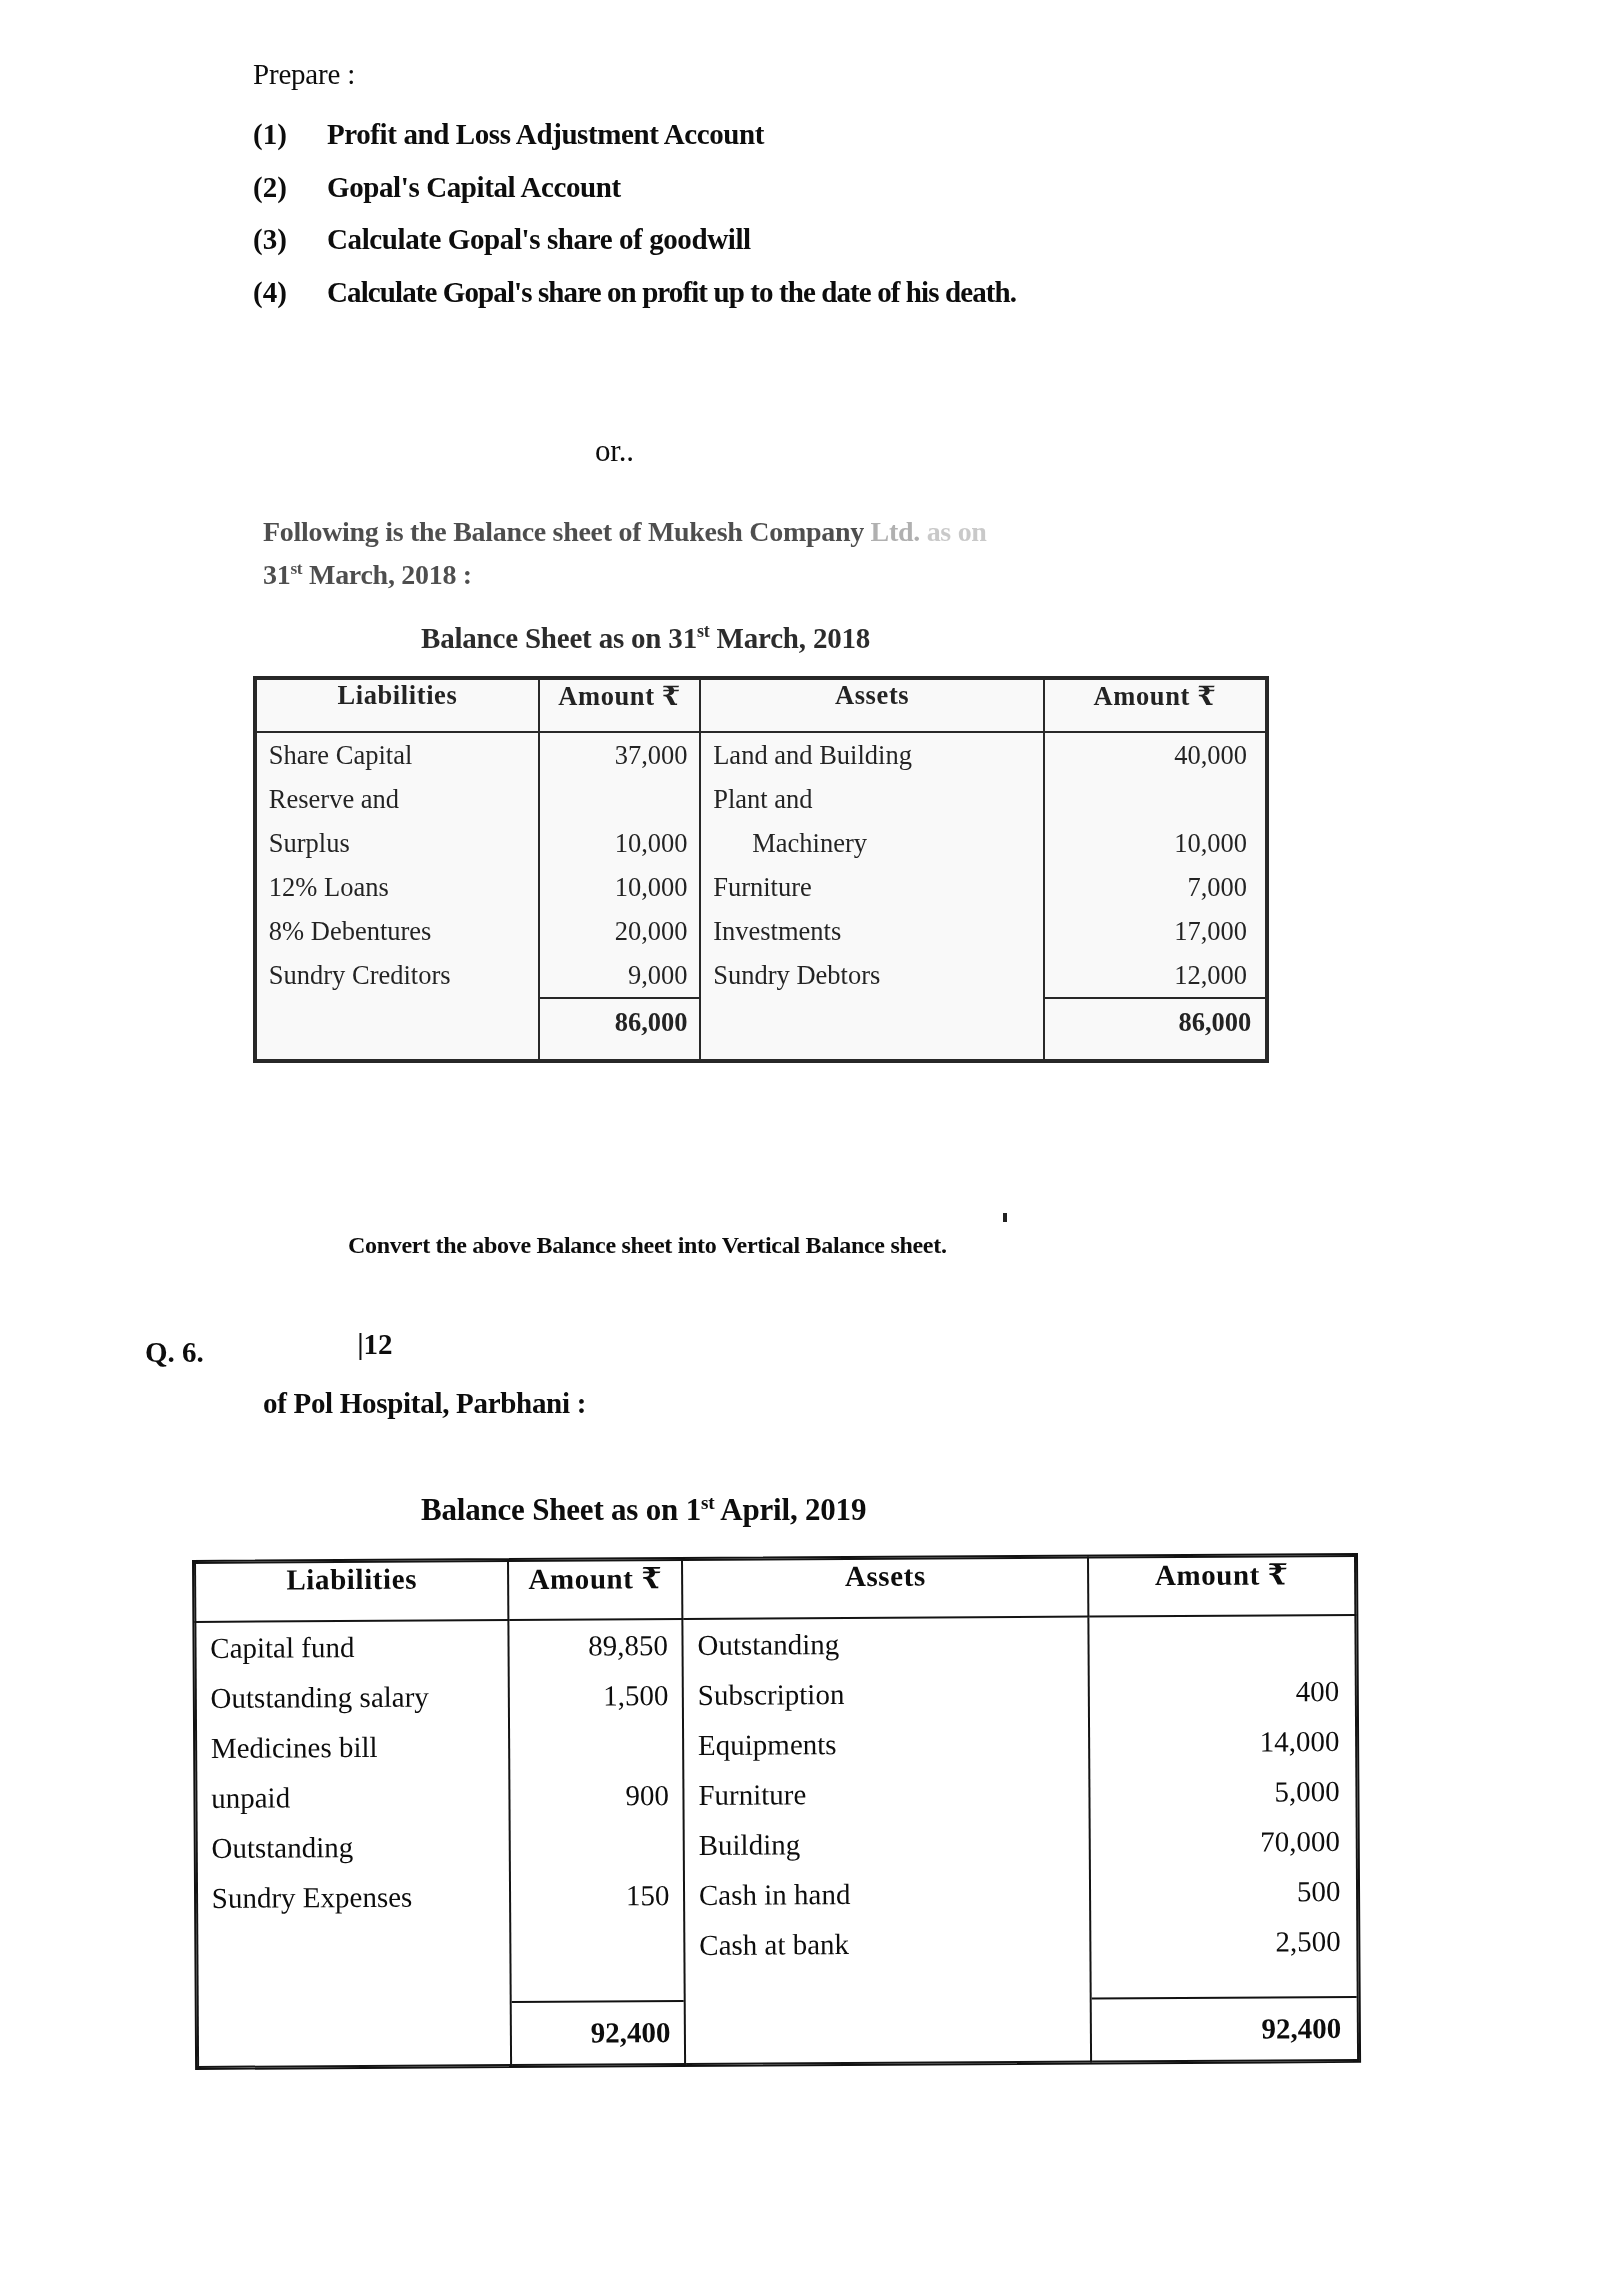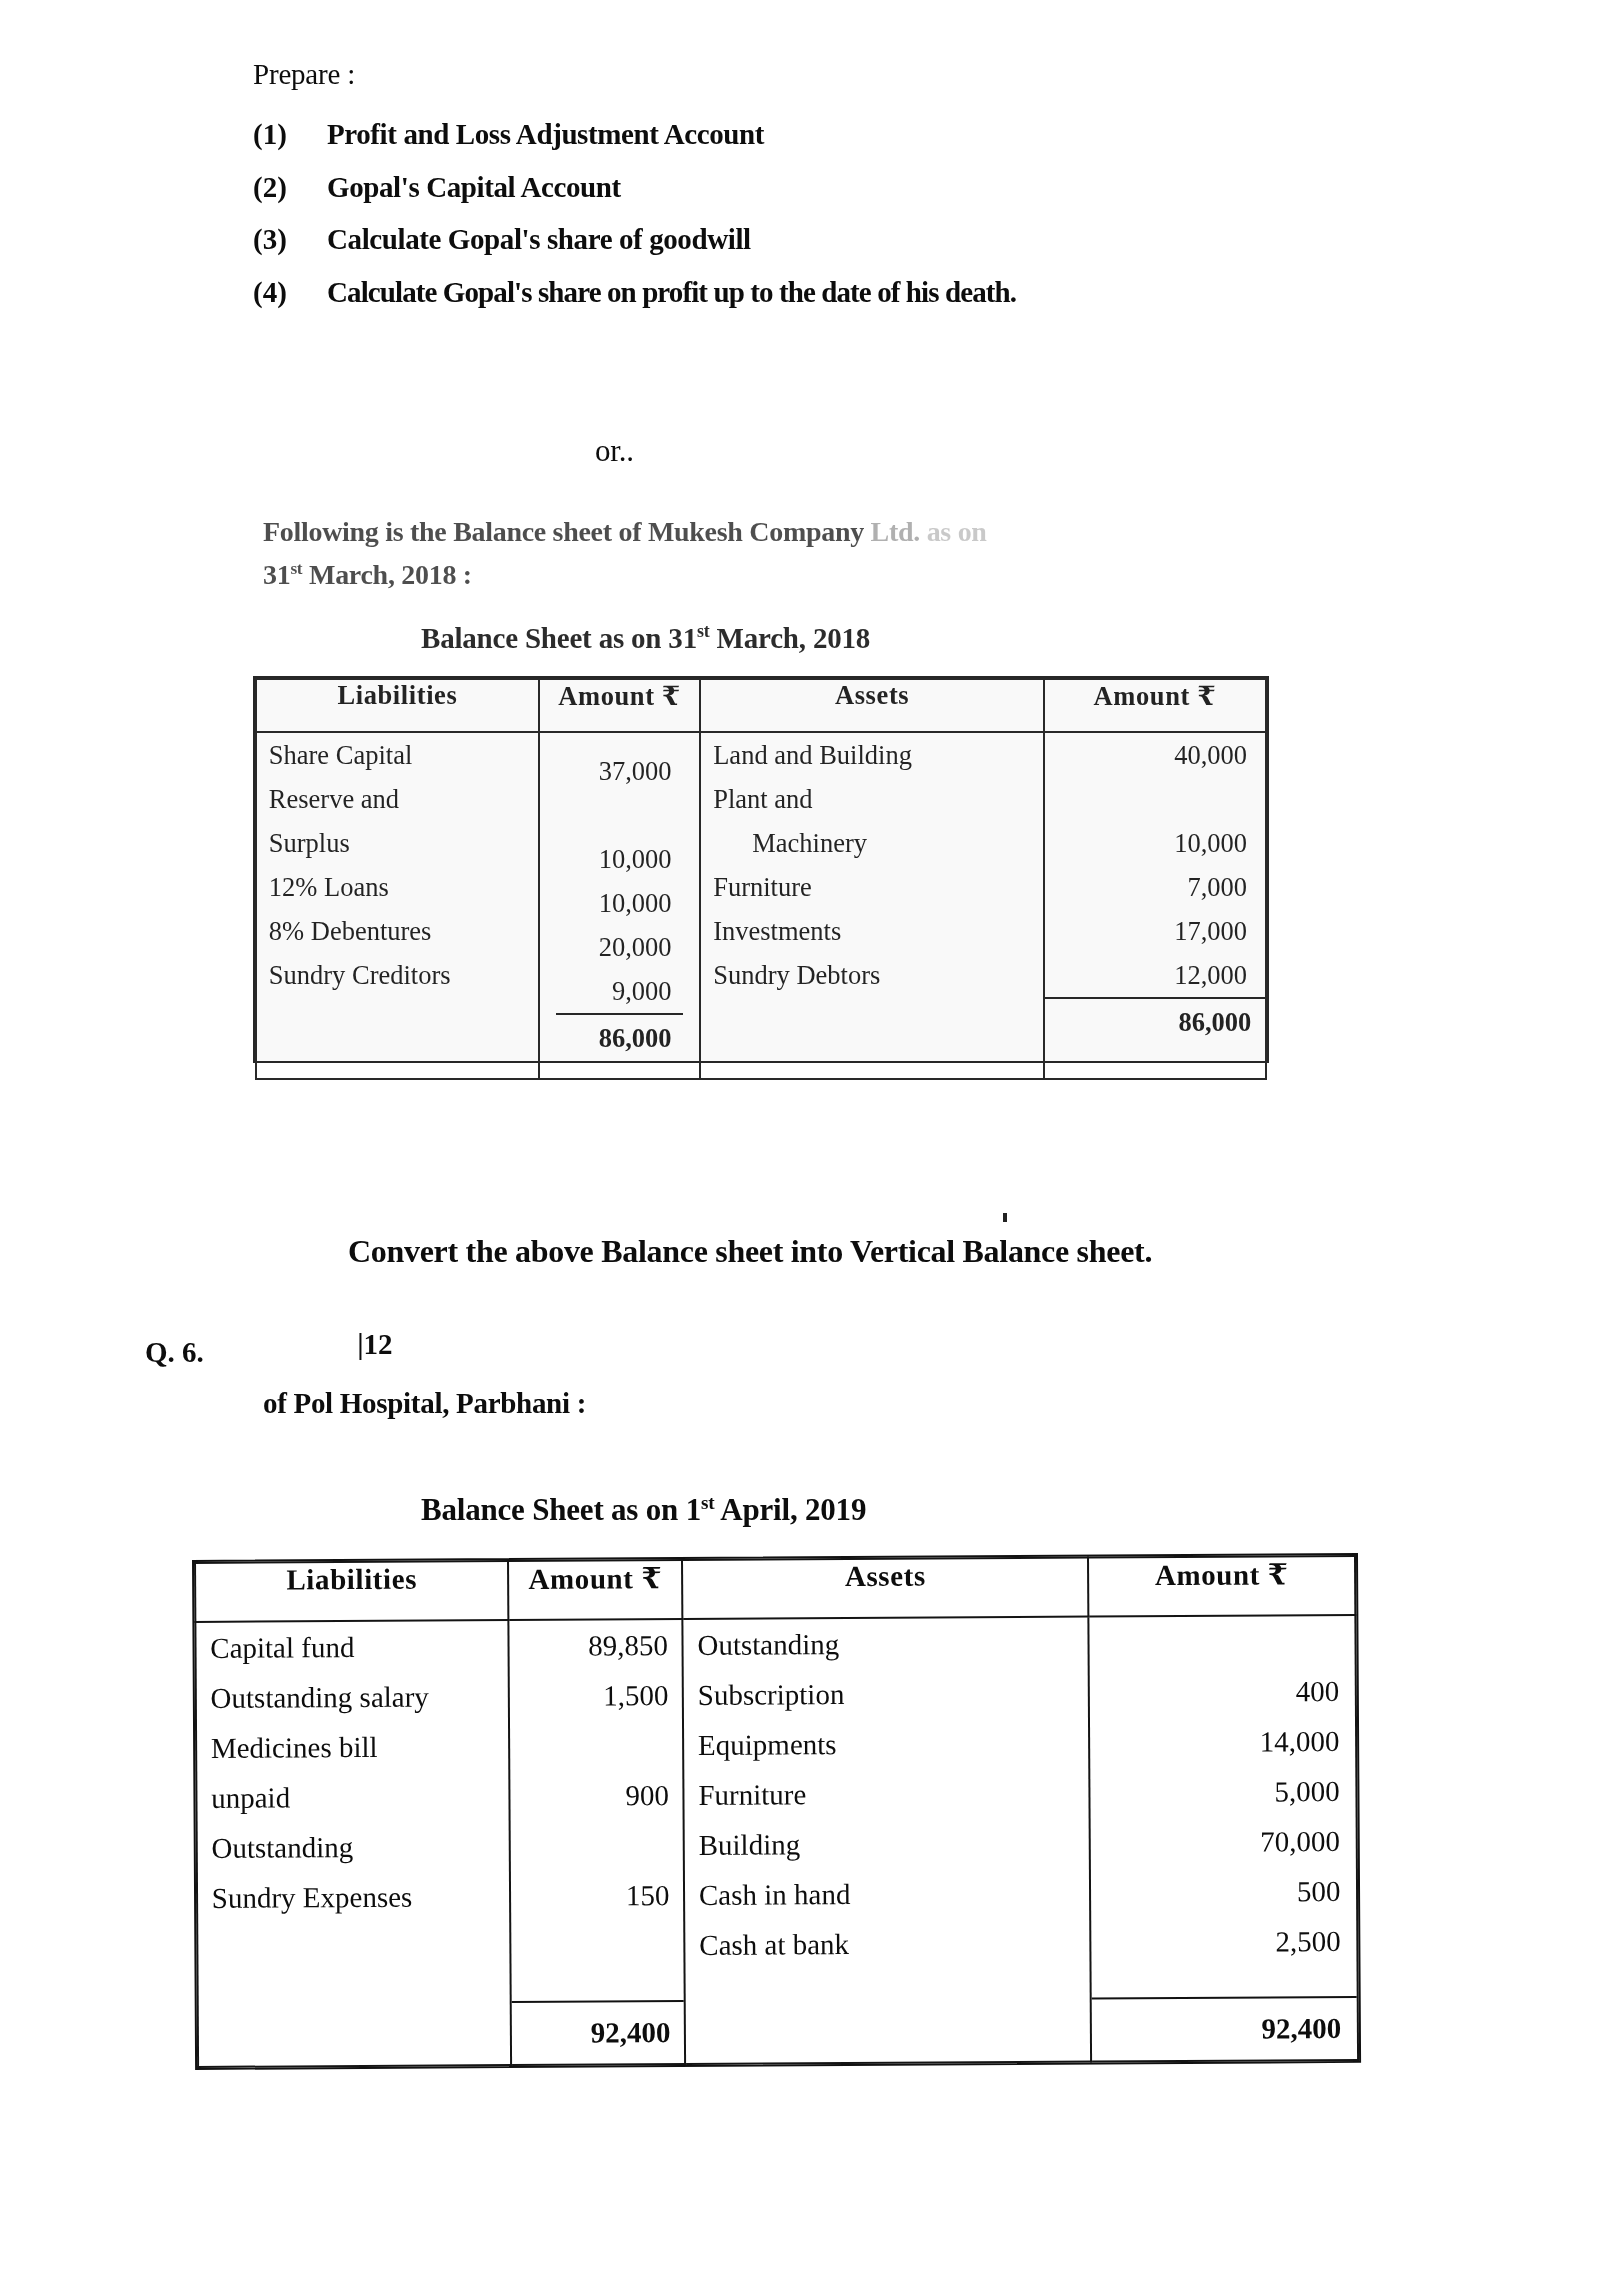--- a/index.html
+++ b/index.html
@@ -173,21 +173,21 @@
     top: 1490px;
     font-size: 31px;
     font-weight: 700;
     letter-spacing: -0.2px;
     text-align: right;
   }
 
   .convert-line {
     left: 348px;
     top: 1230px;
-    font-size: 32px;
+    font-size: 24px;
     font-weight: 700;
     letter-spacing: -0.3px;
   }
   .stray-dot {
     position: absolute;
     left: 1003px;
     top: 1213px;
     width: 3.9px;
     height: 8.8px;
     background: #222;
@@ -277,21 +277,21 @@
 
           <td class="cell left">
             <span class="rowline">Share Capital</span>
             <span class="rowline">Reserve and</span>
             <span class="rowline">Surplus</span>
             <span class="rowline">12% Loans</span>
             <span class="rowline">8% Debentures</span>
             <span class="rowline">Sundry Creditors</span>
           </td>
 
-          <td class="cell" style="padding:16px">
+          <td class="cell" style="padding:0">
             <div class="stackcol">
               <div style="padding:0 11.8px">
                 <span class="rowline right">37,000</span>
                 <span class="rowline right"></span>
                 <span class="rowline right">10,000</span>
                 <span class="rowline right">10,000</span>
                 <span class="rowline right">20,000</span>
                 <span class="rowline right">9,000</span>
               </div>
               <div class="total-cell" style="padding:0 11.8px;height:47px;line-height:47px">86,000</div>

